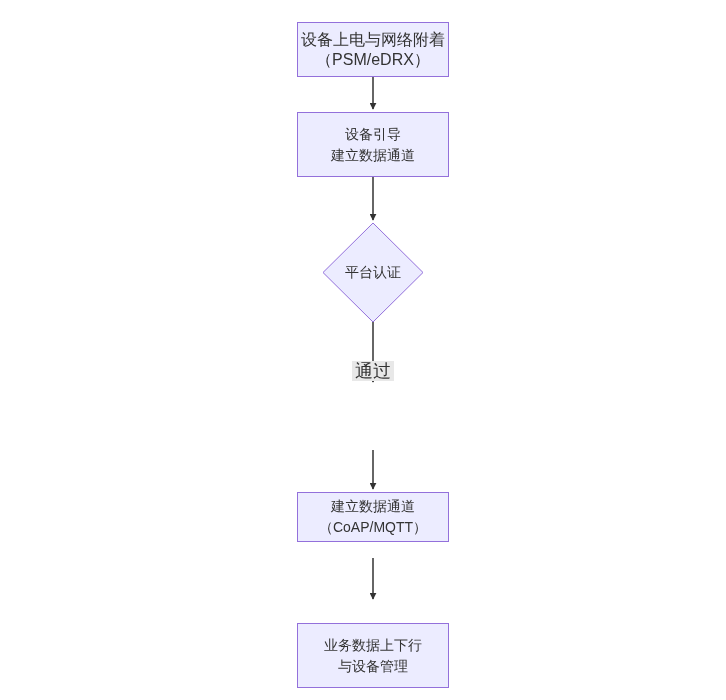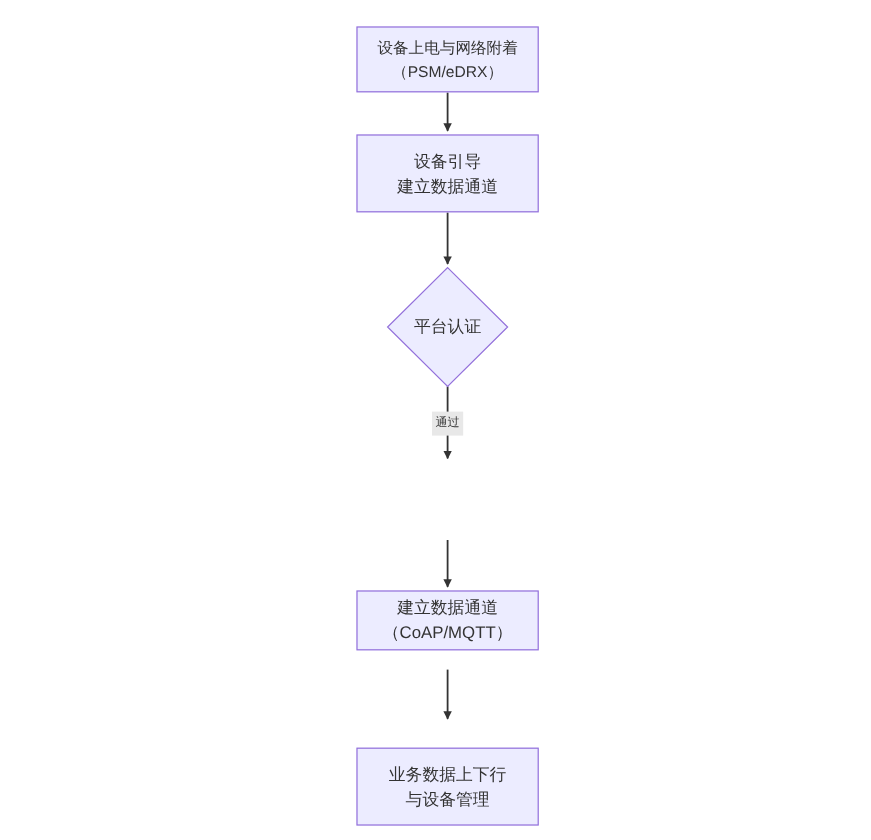--- a/index.html
+++ b/index.html
@@ -49,42 +49,42 @@
     border: 1px solid var(--node-border);
     color: var(--node-text);
     display: flex;
     flex-direction: column;
     align-items: center;
     justify-content: center;
     text-align: center;
     font-size: 14px;
     line-height: 21px;
   }
-  .node-a { left: 297px; top: 22px;  height: 55px; font-size: 13px; line-height: 20px; }
+  .node-a { left: 297px; top: 22px;  height: 55px; font-size: 16px; line-height: 20px; }
   .node-b { left: 297px; top: 112px; height: 65px; }
   .node-d { left: 297px; top: 385px; height: 65px; }
   .node-e { left: 297px; top: 492px; height: 50px; }
   .node-f { left: 297px; top: 602px; height: 65px; margin-top: 21px; }
   .diamond-label {
     position: absolute;
     left: 323px; top: 259px;
     width: 100px; height: 28px;
     display: flex;
     align-items: center;
     justify-content: center;
     color: var(--node-text);
     font-size: 14px;
   }
   .edge-label {
     position: absolute;
-    left: 373px; top: 343px;
+    left: 373px; top: 361px;
     transform: translateX(-50%);
     background: var(--edge-label-bg);
     color: var(--edge-label-text);
-    font-size: 10px;
+    font-size: 18px;
     line-height: 20px;
     padding: 0 3px;
     white-space: nowrap;
   }
 </style>
 </head>
 <body>
 
 <div class="canvas">
 

